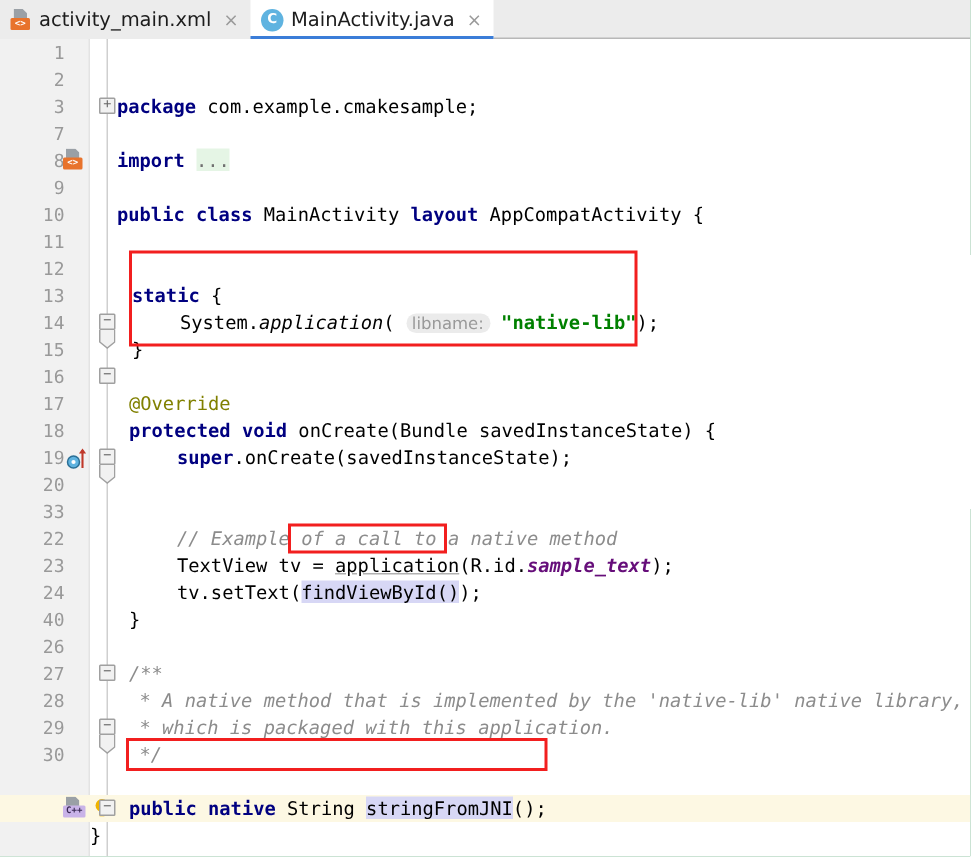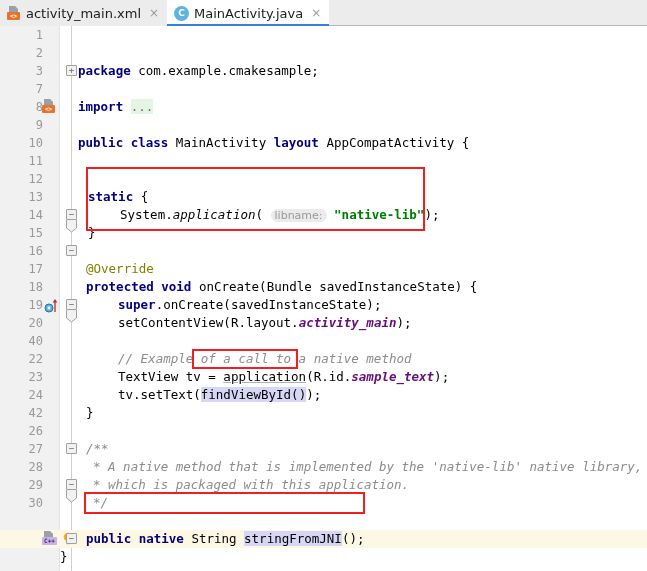--- a/index.html
+++ b/index.html
@@ -208,25 +208,25 @@
     <div class="lnum" style="top:126px">11</div>
     <div class="lnum" style="top:144px">12</div>
     <div class="lnum" style="top:162px">13</div>
     <div class="lnum" style="top:180px">14</div>
     <div class="lnum" style="top:198px">15</div>
     <div class="lnum" style="top:216px">16</div>
     <div class="lnum" style="top:234px">17</div>
     <div class="lnum" style="top:252px">18</div>
     <div class="lnum" style="top:270px">19</div>
     <div class="lnum" style="top:288px">20</div>
-    <div class="lnum" style="top:306px">40</div>
+    <div class="lnum" style="top:306px">33</div>
     <div class="lnum" style="top:324px">22</div>
     <div class="lnum" style="top:342px">23</div>
     <div class="lnum" style="top:360px">24</div>
-    <div class="lnum" style="top:378px">42</div>
+    <div class="lnum" style="top:378px">40</div>
     <div class="lnum" style="top:396px">26</div>
     <div class="lnum" style="top:414px">27</div>
     <div class="lnum" style="top:432px">28</div>
     <div class="lnum" style="top:450px">29</div>
     <div class="lnum" style="top:468px">30</div>
     <div class="lnum" style="top:486px"></div>
     <div class="lnum" style="top:504px"></div>
     <div class="lnum" style="top:522px"></div>
 
     <span class="gmark icon-xmlfile" style="top:73px;left:42px">
@@ -285,21 +285,20 @@
     <div class="code" style="top:144px;left:120px"><span class="plain">System.</span><span class="mth">application</span><span class="plain">(</span><span>&nbsp;</span><span class="hint">libname:</span><span>&nbsp;</span><span class="str">"native-lib"</span><span class="plain">);</span></div>
 
     <div class="code" style="top:162px;left:88px"><span class="plain">}</span></div>
 
     <div class="code" style="top:198px;left:86px"><span class="ann">@Override</span></div>
 
     <div class="code" style="top:216px;left:86px"><span class="kw">protected</span><span>&nbsp;</span><span class="kw">void</span><span>&nbsp;</span><span class="plain">onCreate(Bundle savedInstanceState) {</span></div>
 
     <div class="code" style="top:234px;left:118px"><span class="kw">super</span><span class="plain">.onCreate(savedInstanceState);</span></div>
 
-    <div class="code" style="top:252px;left:118px"><span class="plain">setContentView(R.layout.</span><span class="fld">activity_main</span><span class="plain">);</span></div>
 
     <div class="code" style="top:288px;left:118px"><span class="cm">// Example of a call to a native method</span></div>
 
     <div class="code" style="top:306px;left:118px"><span class="plain">TextView tv = </span><span class="plain ul">application</span><span class="plain">(R.id.</span><span class="fld">sample_text</span><span class="plain">);</span></div>
 
     <div class="code" style="top:324px;left:118px"><span class="plain">tv.setText(</span><span class="plain hl">findViewById()</span><span class="plain">);</span></div>
 
     <div class="code" style="top:342px;left:86px"><span class="plain">}</span></div>
 
     <div class="code" style="top:378px;left:86px"><span class="cm">/**</span></div>

